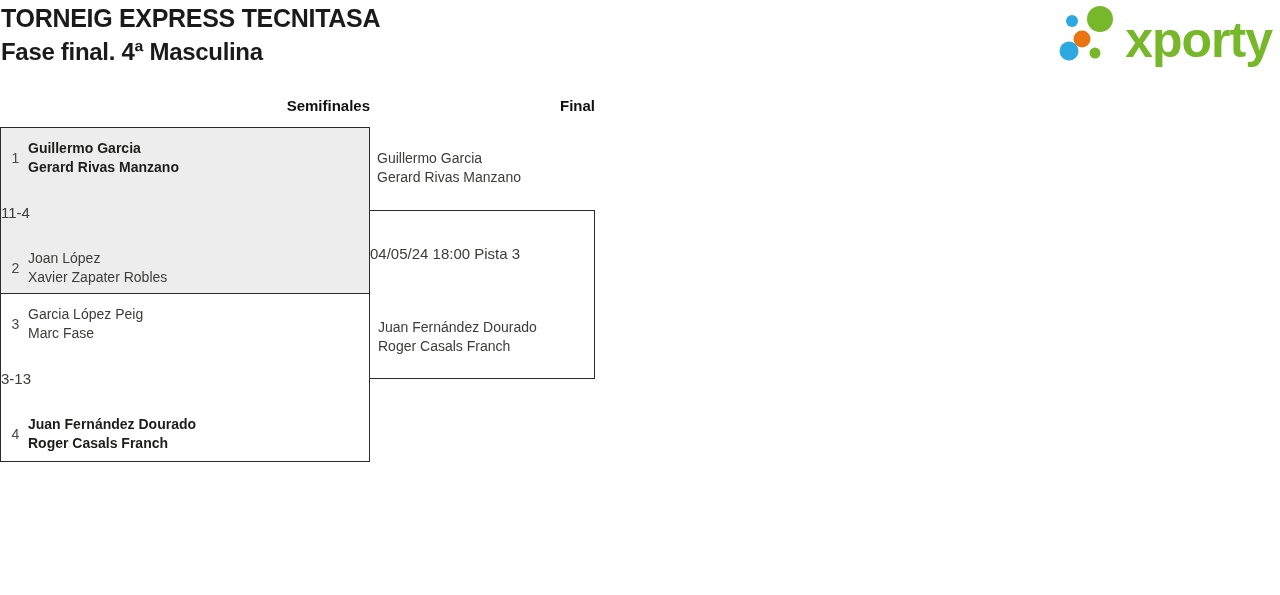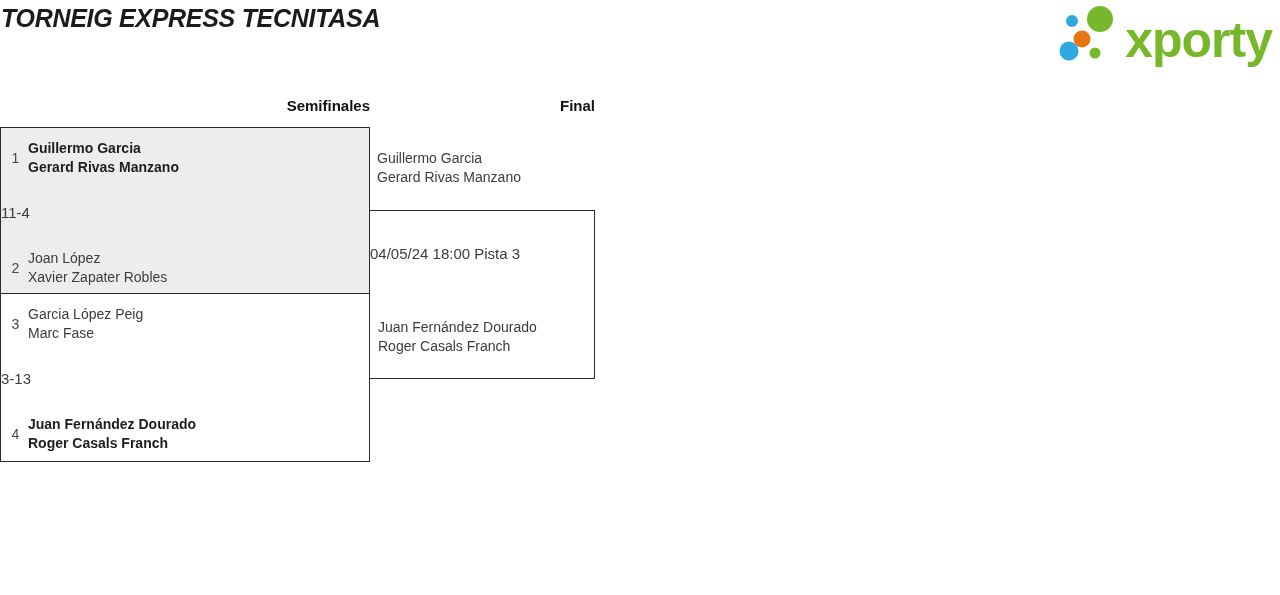--- a/index.html
+++ b/index.html
@@ -7,21 +7,21 @@
   body { font-family: "Liberation Sans", sans-serif; }
   .page {
     position: relative;
     width: 1280px;
     height: 595px;
     background: #ffffff;
     overflow: hidden;
   }
 
   
-  .title-block { position: absolute; top: 2px; left: 1px; color: #1b1b1b; font-style: italic; }
+  .title-block { position: absolute; top: 2px; left: 1px; color: #1b1b1b; }
   .title-block .title {
     font-size: 25px; font-weight: 700; line-height: 33px; letter-spacing: -0.3px;
   }
   .title-block .subtitle {
     font-size: 24px; font-weight: 700; line-height: 33px; letter-spacing: -0.3px;
   }
 
   
   .logo { position: absolute; top: 0; right: 8px; display: flex; align-items: flex-end; }
   .logo-dots { margin-top: 4px; }
@@ -70,20 +70,21 @@
   }
   .final-team-bottom { position: relative; left: 8px; top: 107px; font-size: 14px; line-height: 19px; color: #3c3c3b; }
 </style>
 </head>
 <body>
 
 <div class="page">
 
   <div class="title-block">
     <div class="title">TORNEIG EXPRESS TECNITASA</div>
+    <div class="subtitle">Fase final. 4ª Masculina</div>
   </div>
 
   <div class="logo">
     <svg class="logo-dots" width="64" height="66" viewBox="0 0 64 66" xmlns="http://www.w3.org/2000/svg">
       <circle cx="23" cy="17" r="6" style="fill: rgb(46, 169, 224);"></circle>
       <circle cx="51" cy="15" r="13" style="fill: rgb(118, 184, 42);"></circle>
       <circle cx="33" cy="35" r="8.5" style="fill: rgb(232, 117, 17);"></circle>
       <circle cx="20" cy="47" r="9.5" style="fill: rgb(46, 169, 224);"></circle>
       <circle cx="46" cy="49" r="5.5" style="fill: rgb(118, 184, 42);"></circle>
     </svg>

